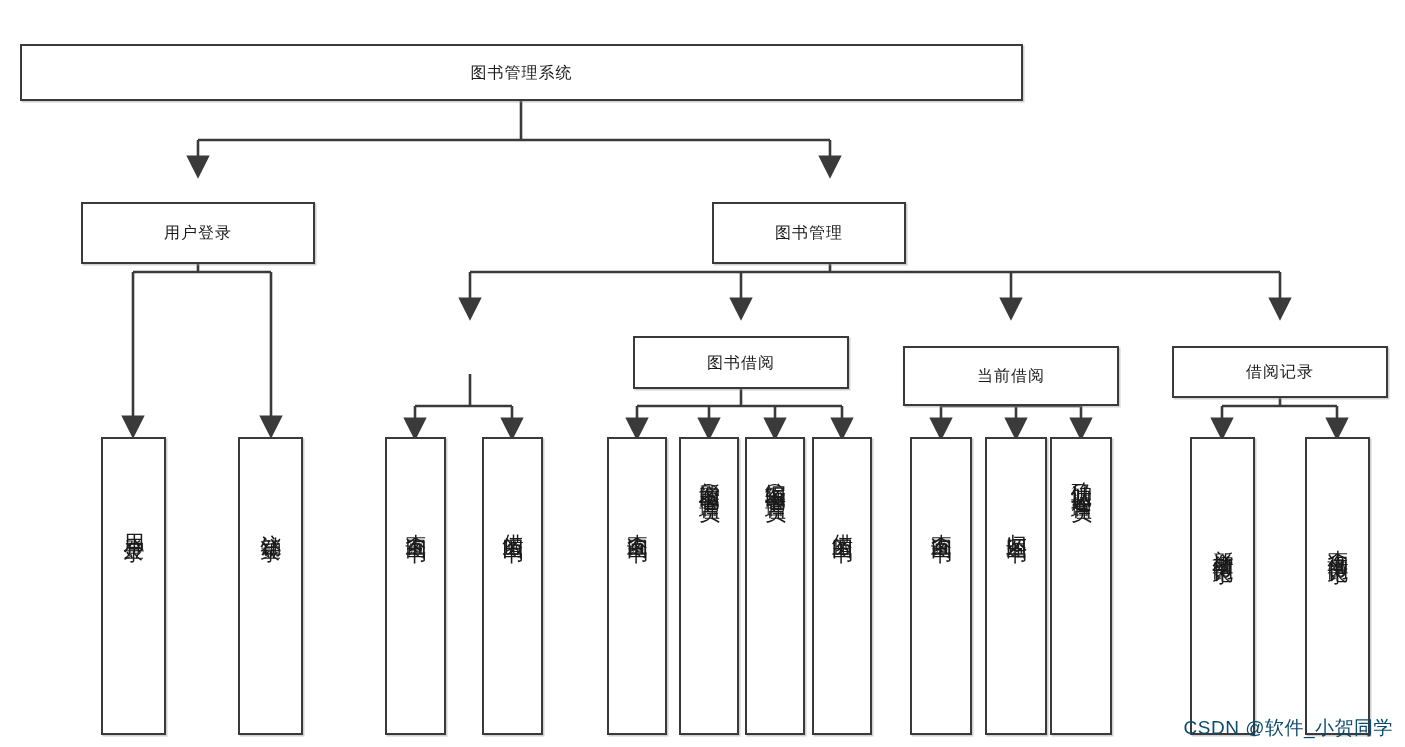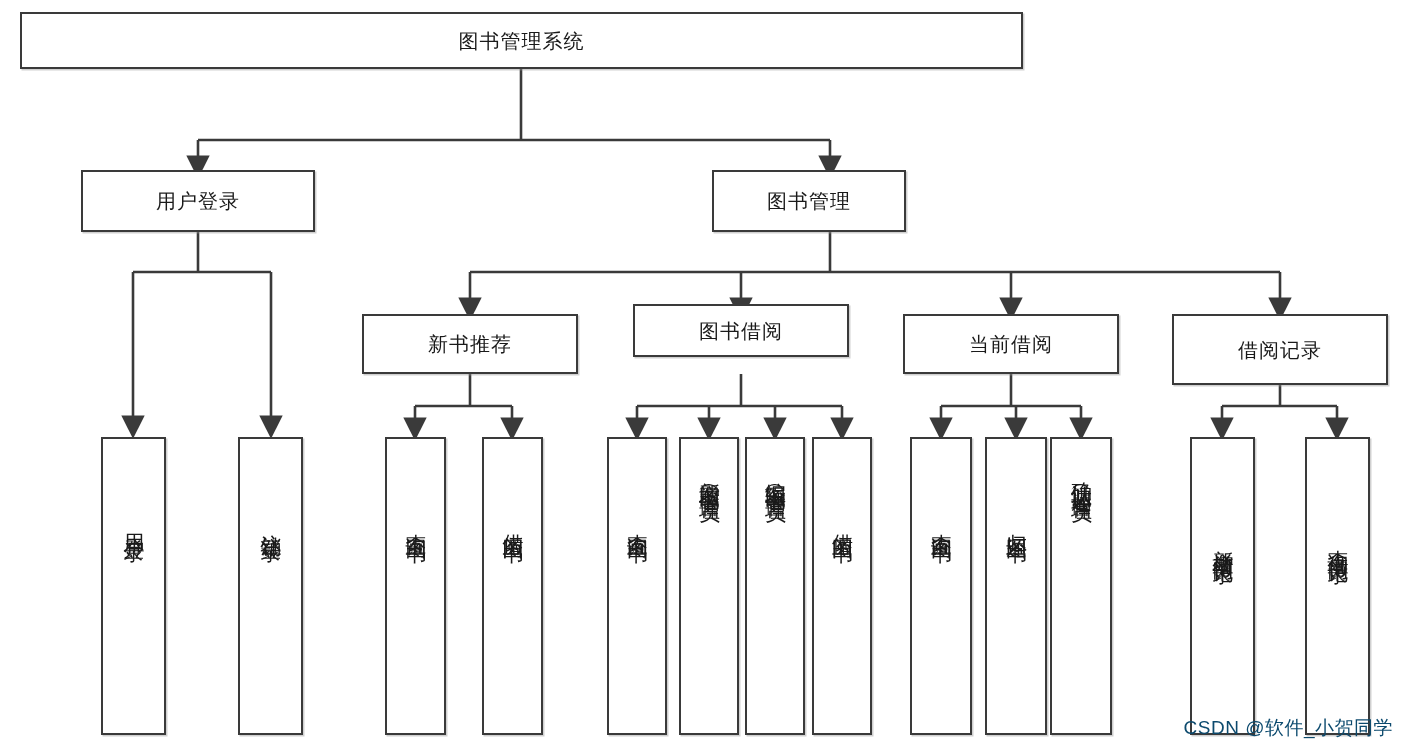--- a/index.html
+++ b/index.html
@@ -30,23 +30,24 @@
     box-sizing: border-box;
     border: 2.5px solid #3a3a3a;
     background: #ffffff;
     display: flex;
     align-items: center;
     justify-content: center;
     color: #1a1a1a;
     box-shadow: 1.5px 1.5px 0 rgba(150,150,150,0.45);
   }
   .node.horiz {
-    font-size: 20px;
+    font-size: 16px;
     letter-spacing: 1px;
     line-height: 1.2;
+    margin-top: 32px;
   }
   .node.vert {
     align-items: flex-start;
     justify-content: center;
     padding-top: 26px;
   }
   .node.vert .vtext {
     writing-mode: vertical-rl;
     text-orientation: upright;
     font-size: 21px;
@@ -134,30 +135,27 @@
     <span>图书管理系统</span>
   </div>
 
   <div class="node horiz" style="left:81px;top:170px;width:234px;height:62px;">
     <span>用户登录</span>
   </div>
   <div class="node horiz" style="left:712px;top:170px;width:194px;height:62px;">
     <span>图书管理</span>
   </div>
 
-  <div class="node horiz" style="left:362px;top:314px;width:216px;height:60px;">
-    <span>新书推荐</span>
-  </div>
   <div class="node horiz" style="left:633px;top:304px;width:216px;height:53px;justify-content:center;">
     <span>图书借阅</span>
   </div>
   <div class="node horiz" style="left:903px;top:314px;width:216px;height:60px;">
     <span>当前借阅</span>
   </div>
-  <div class="node horiz" style="left:1172px;top:314px;width:216px;height:71px;">
+  <div class="node horiz" style="left:1172px;top:314px;width:216px;height:52px;">
     <span>借阅记录</span>
   </div>
 
   <div class="node vert mid" style="left:101px;top:437px;width:65px;height:298px;">
     <span class="vtext">用户登录</span>
   </div>
   <div class="node vert mid" style="left:238px;top:437px;width:65px;height:298px;">
     <span class="vtext">注销登录</span>
   </div>
 

